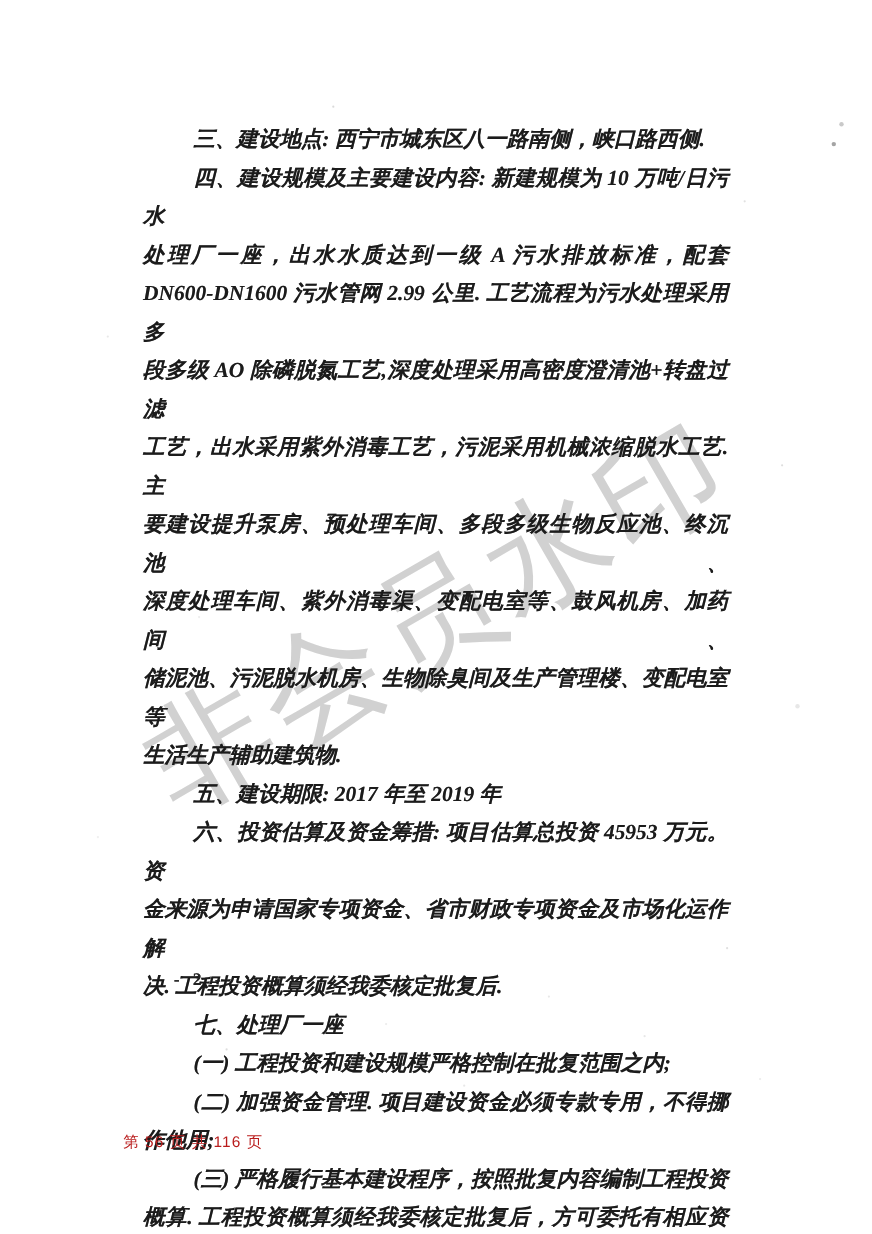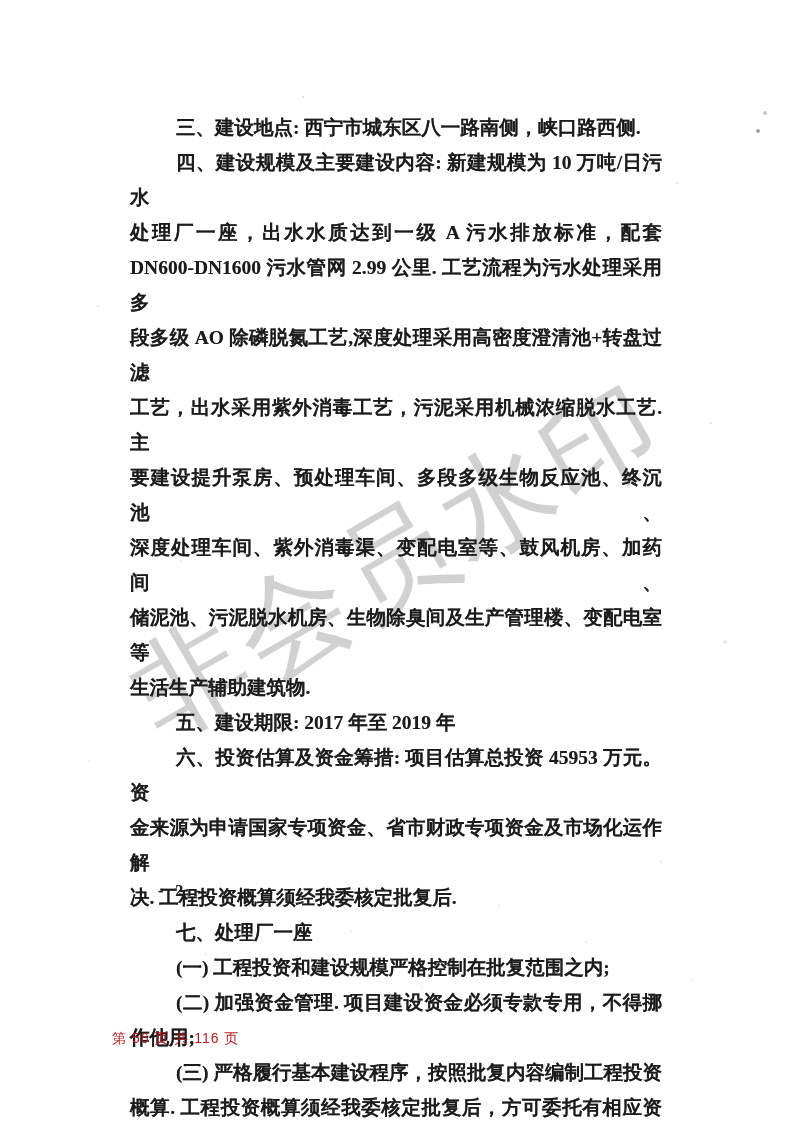--- a/index.html
+++ b/index.html
@@ -21,21 +21,21 @@
     color:#c9c9c9;opacity:.85;white-space:nowrap;
     z-index:1;user-select:none;
   }
   .doc-text{
     position:absolute;left:130px;top:110px;width:532px;
     z-index:2;
     font-size:19.5px;line-height:35px;
     color:#1b1b1b;font-weight:600;
     text-shadow:0 0 .6px rgba(20,20,20,.55);
   }
-  .line{white-space:nowrap;}
+  .line{white-space:nowrap;font-style:italic;}
   .line.indent{text-indent:46px;}
   .line.justify{
     white-space:normal;
     text-align:justify;text-align-last:justify;
     text-justify:inter-character;
   }
   .page-number{
     position:absolute;left:158px;top:882px;z-index:2;
     font-size:16px;letter-spacing:4px;color:#222;
     font-weight:600;text-shadow:0 0 .5px rgba(20,20,20,.5);

